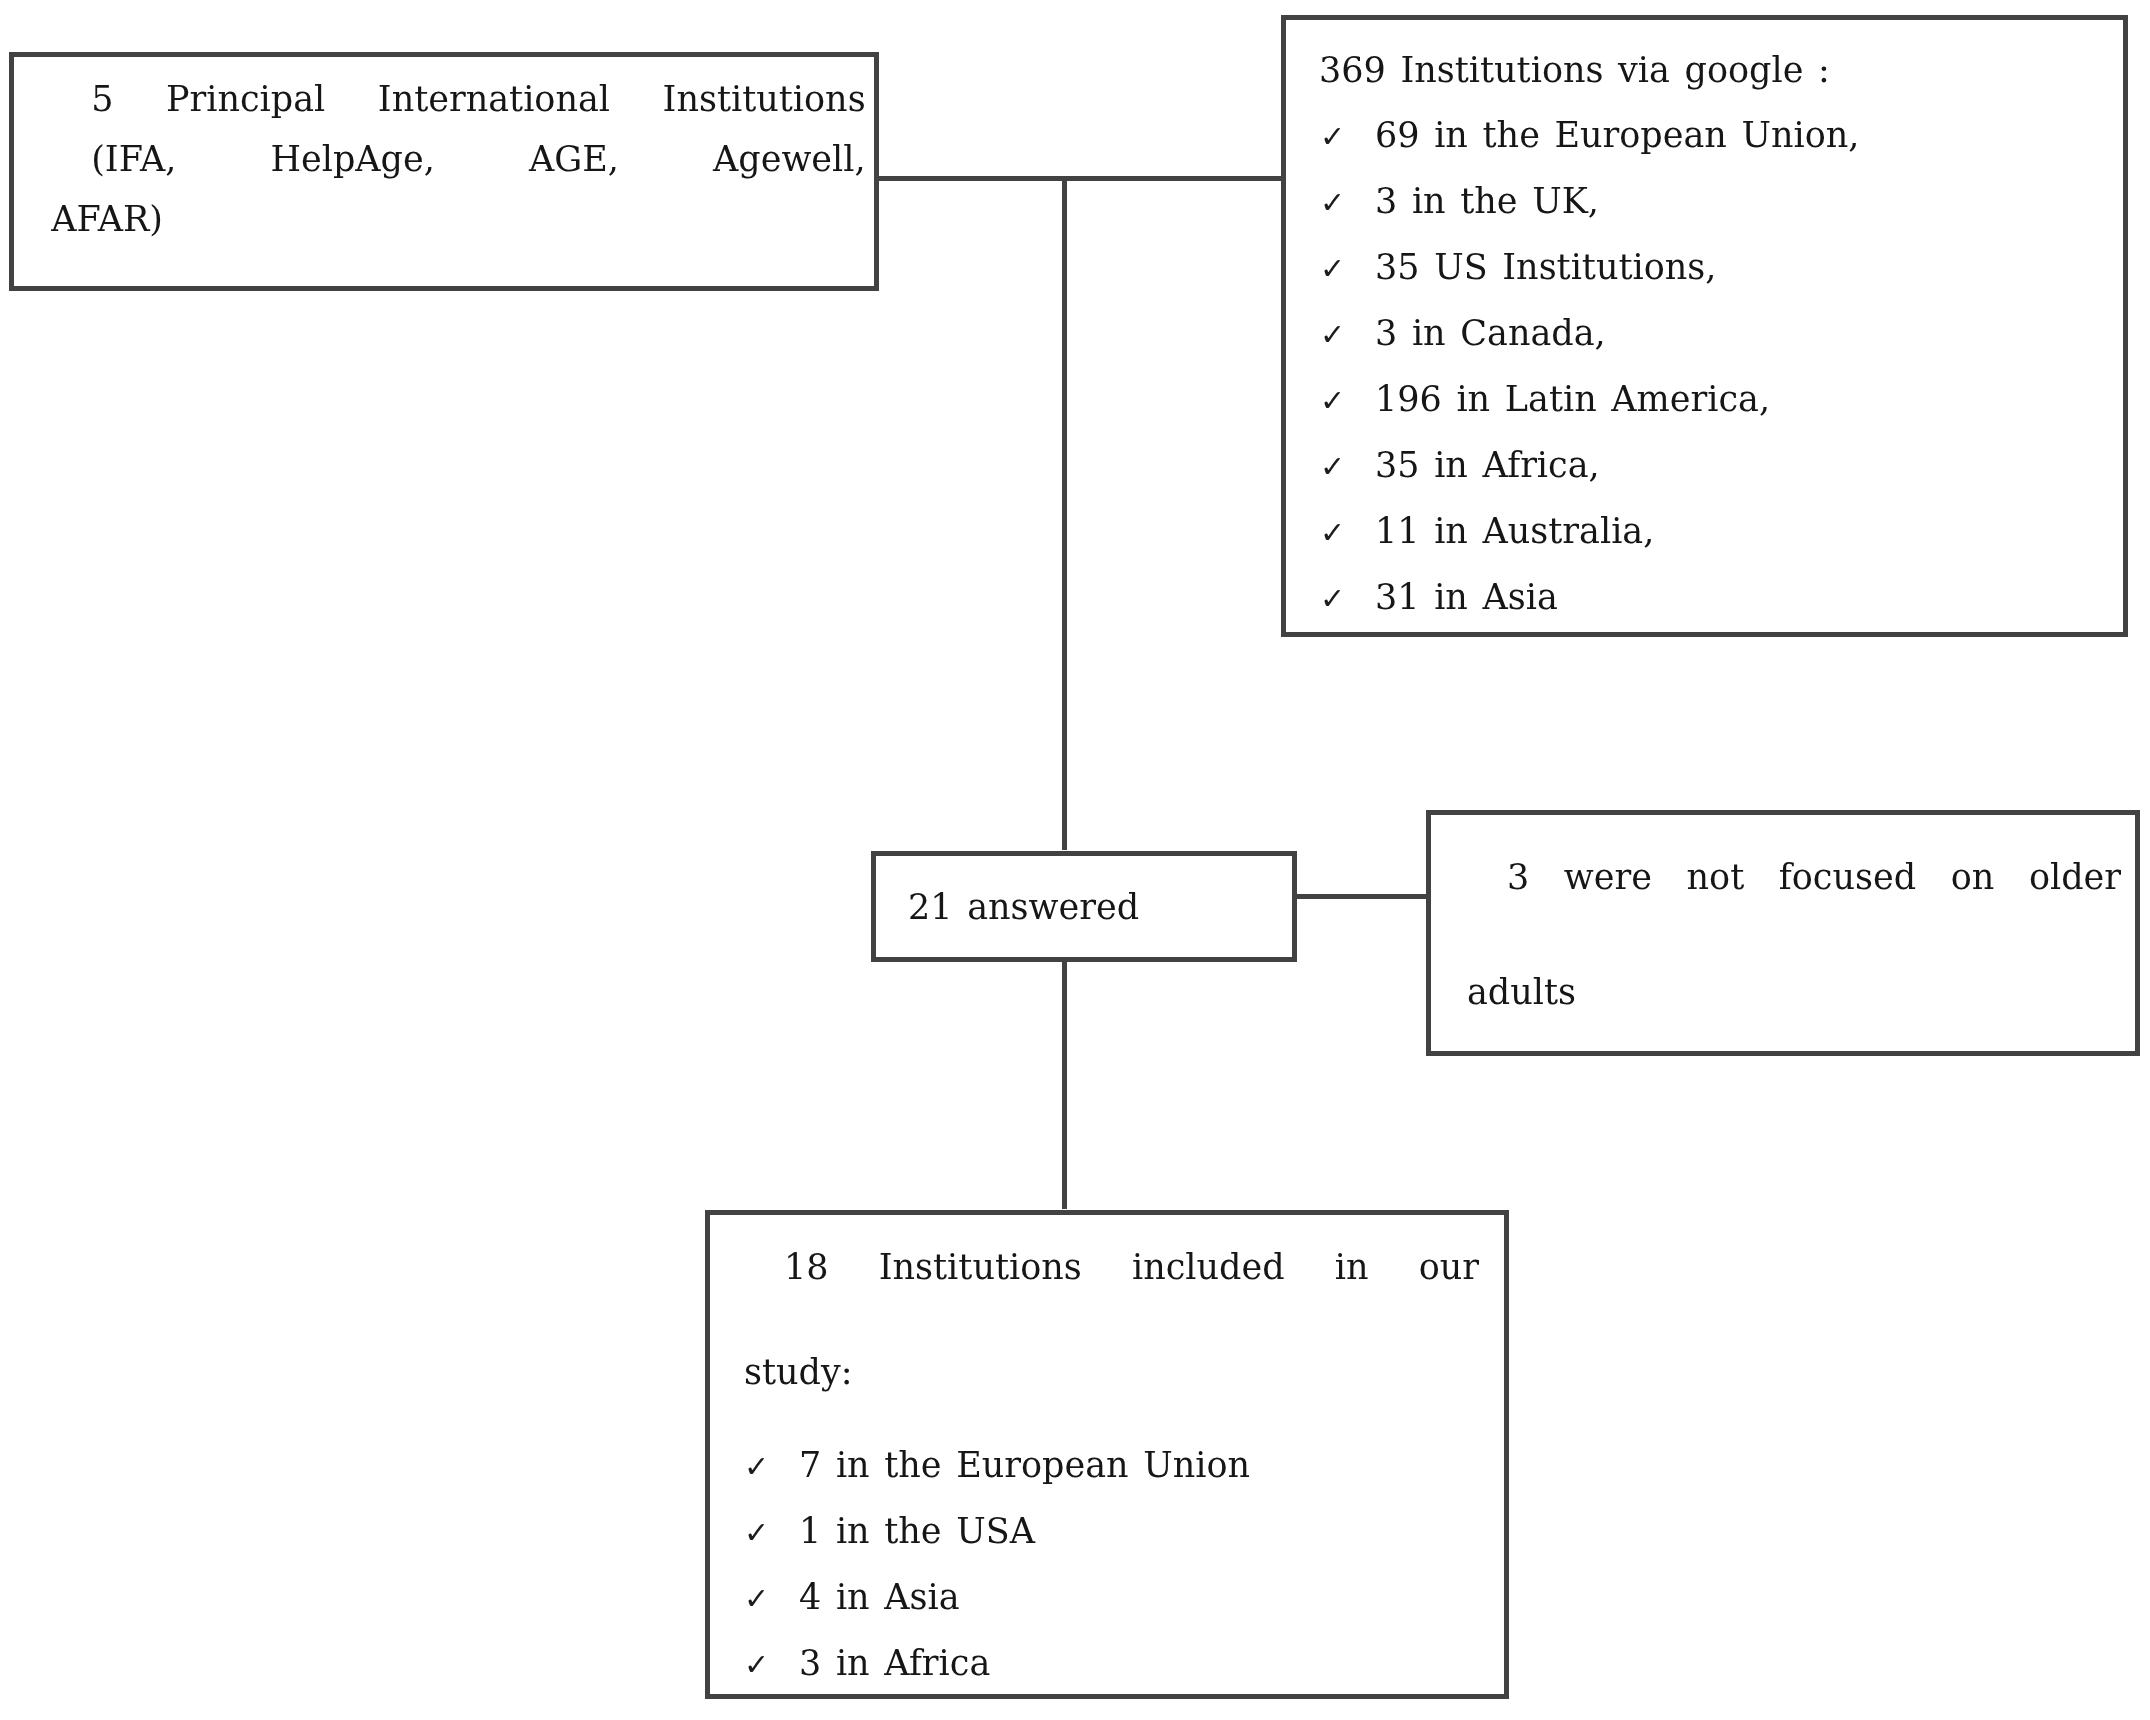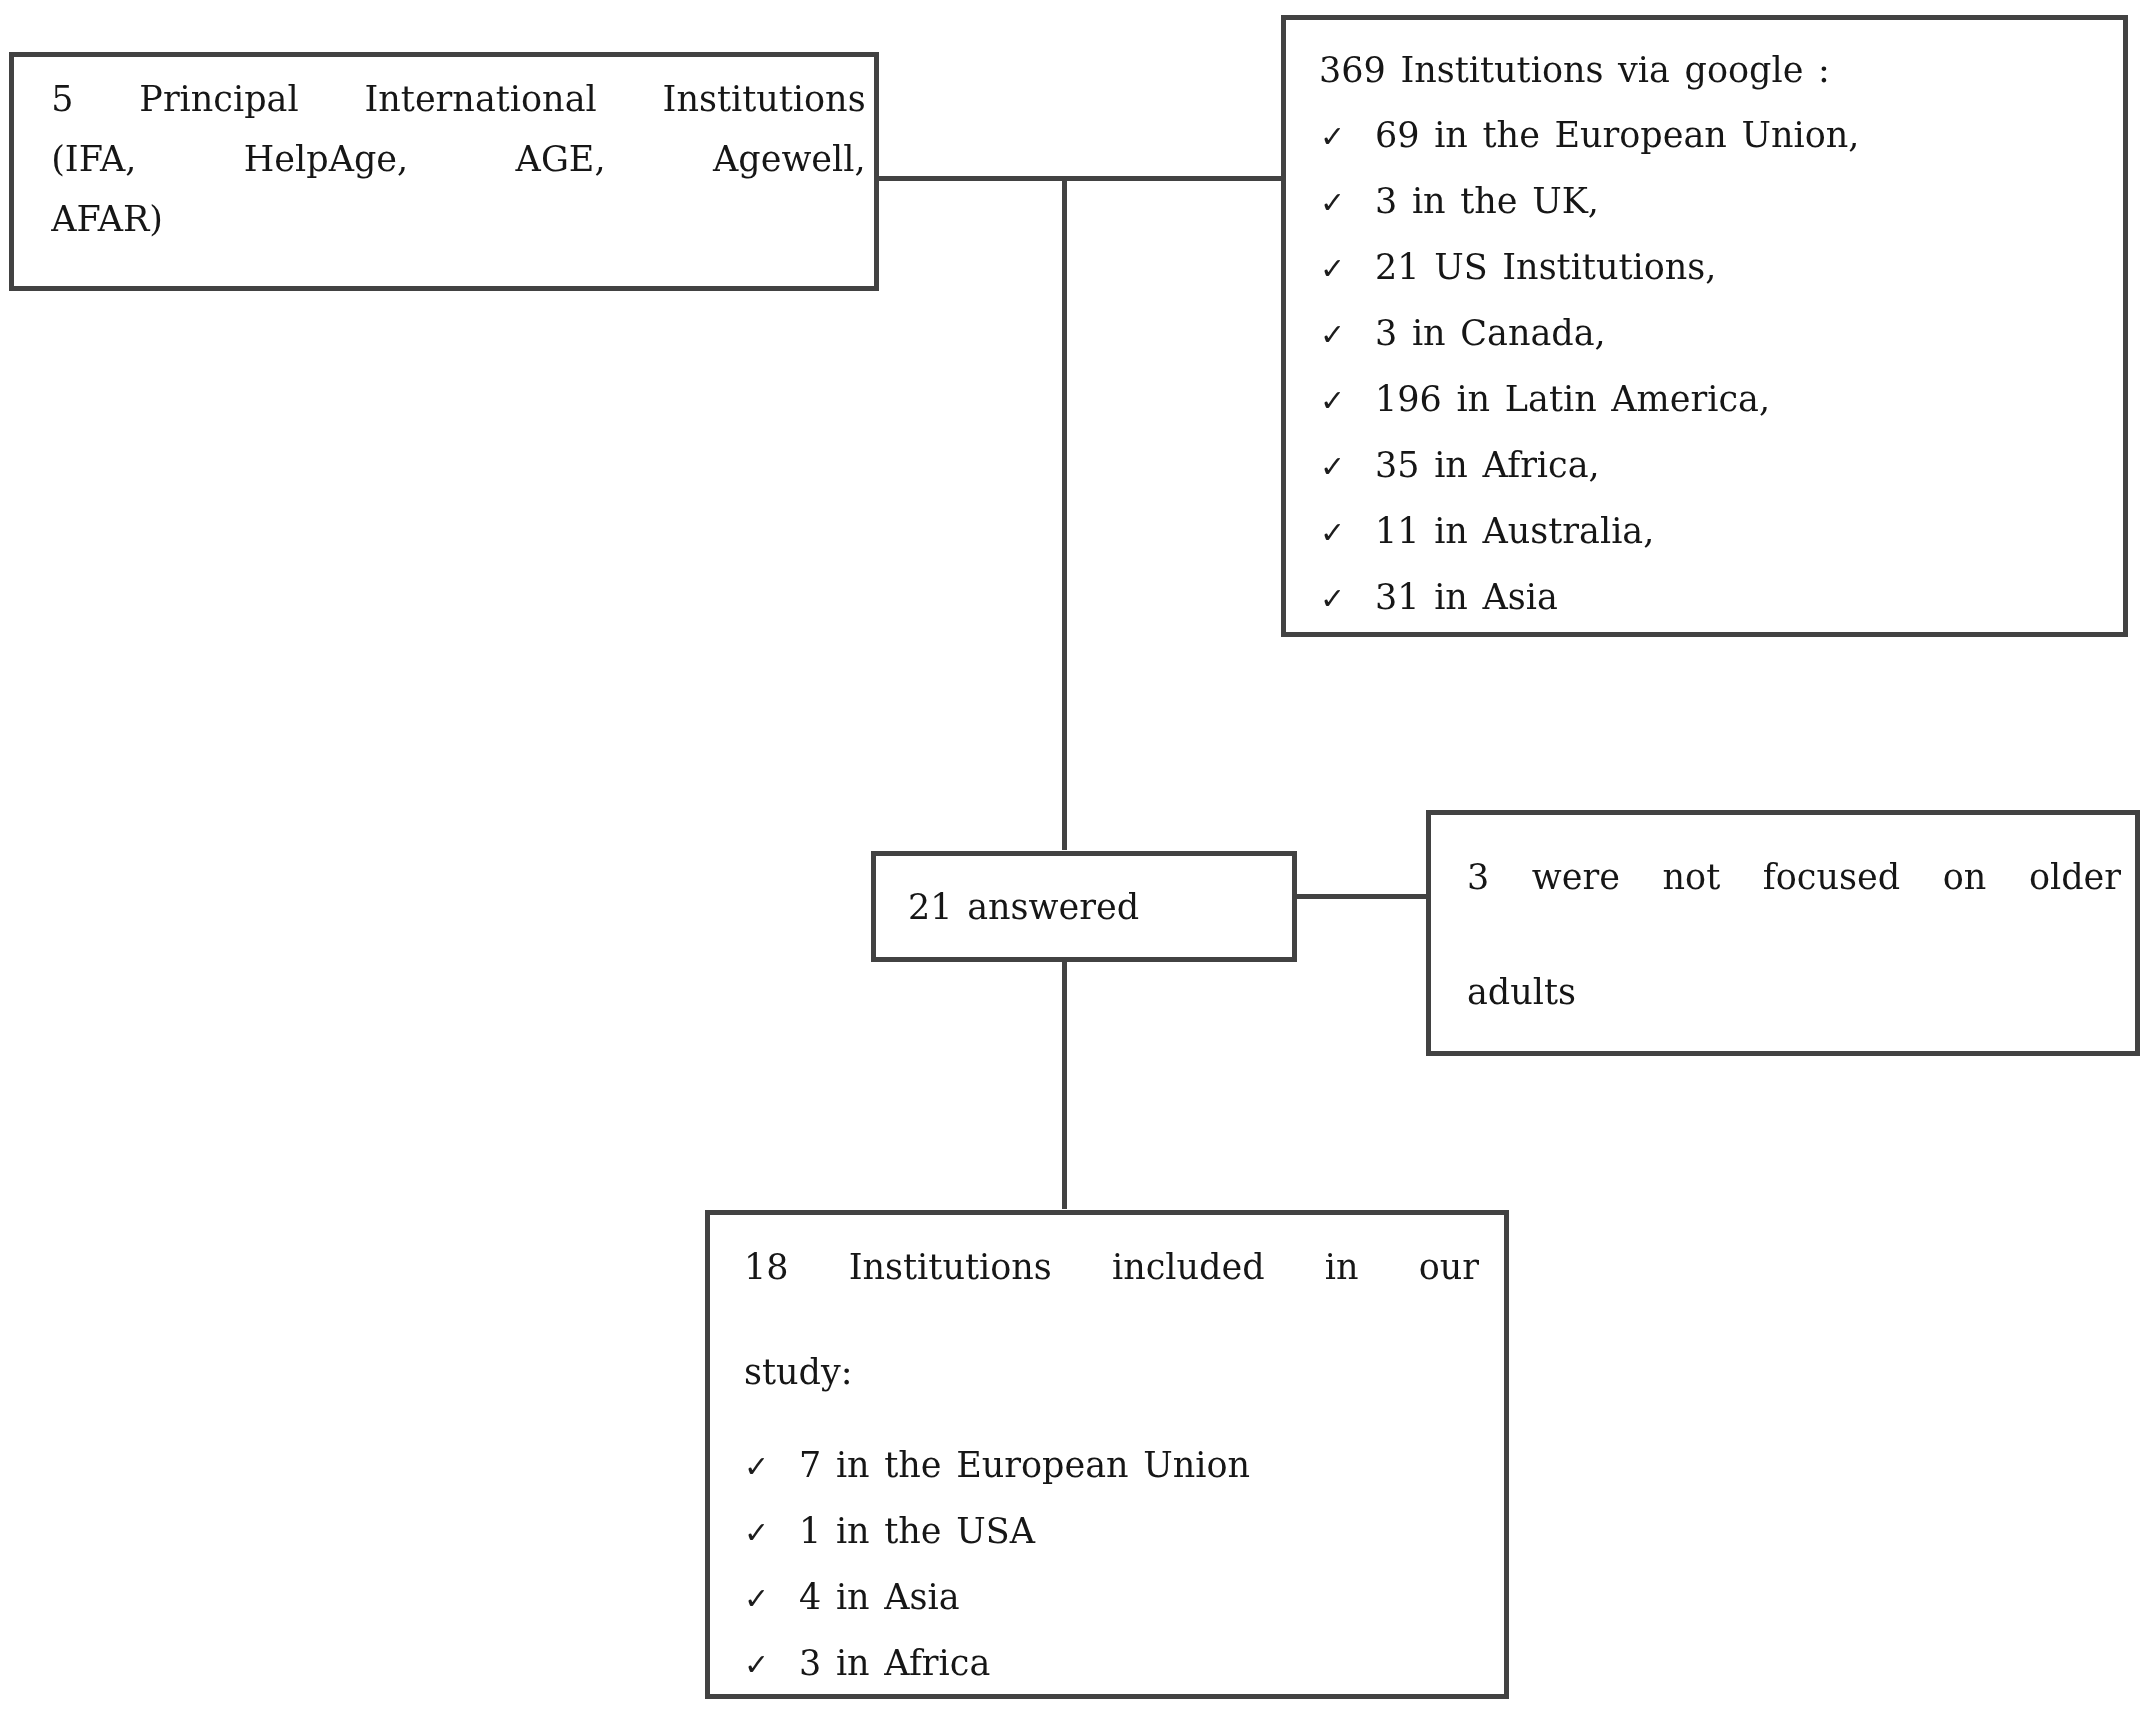--- a/index.html
+++ b/index.html
@@ -19,21 +19,21 @@
   }
 
   .box {
     position: absolute;
     border: 5.5px solid var(--line, #424242);
     background: #ffffff;
   }
 
   .connector { position: absolute; background: var(--line, #424242); }
 
-  .just { text-align: justify; text-align-last: justify; }
+  .just { text-align: justify; text-align-last: justify; margin-left: 40px; }
 
   .indent { padding-left: 33px; }
 
   .row { display: flex; align-items: baseline; }
   .check-cell {
     flex: 0 0 89px;
     padding-left: 34px;
     font-family: "DejaVu Sans", "Liberation Sans", sans-serif;
     font-size: 30px;
     color: #1d1d1d;
@@ -111,21 +111,21 @@
     <div class="row">
       <span class="check-cell">✓</span>
       <span class="row-text">69 in the European Union,</span>
     </div>
     <div class="row">
       <span class="check-cell">✓</span>
       <span class="row-text">3 in the UK,</span>
     </div>
     <div class="row">
       <span class="check-cell">✓</span>
-      <span class="row-text">21 US Institutions,</span>
+      <span class="row-text">35 US Institutions,</span>
     </div>
     <div class="row">
       <span class="check-cell">✓</span>
       <span class="row-text">3 in Canada,</span>
     </div>
     <div class="row">
       <span class="check-cell">✓</span>
       <span class="row-text">196 in Latin America,</span>
     </div>
     <div class="row">

